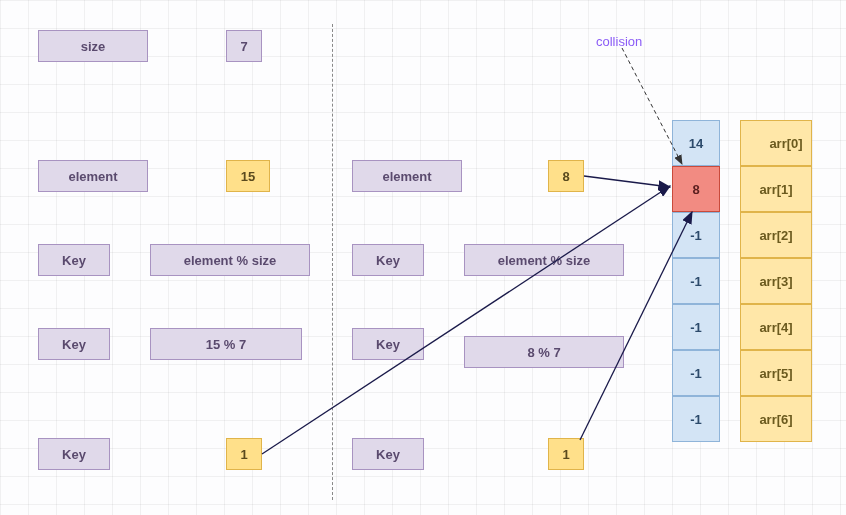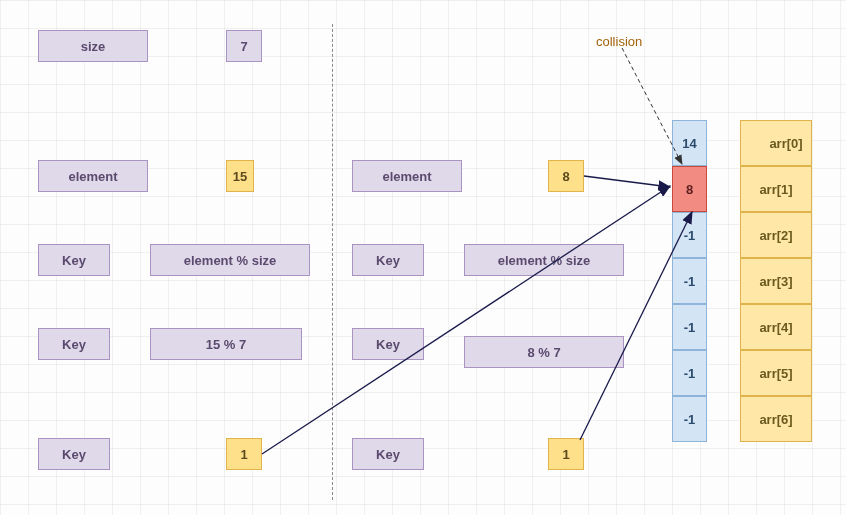--- a/index.html
+++ b/index.html
@@ -44,21 +44,21 @@
   }
   .yellow {
     background: #ffe08a;
     border: 1px solid #e0b44a;
     color: #5a4a1e;
   }
   .arr-cell-box {
     background: #d3e4f5;
     border: 1px solid #8fb4d9;
     color: #2c4a6b;
-    width: 35px;
+    width: 48px;
     height: 46px;
   }
   .arr-label-box {
     background: #ffe7a8;
     border: 1px solid #e0b44a;
     color: #6b5a1e;
     width: 72px;
     height: 46px;
   }
   .red-cell {
@@ -67,21 +67,21 @@
     color: #5a1e1e;
   }
   .divider {
     position: absolute;
     width: 0;
     border-left: 1px dashed #888;
   }
   .label-text {
     position: absolute;
     font-weight: 400;
-    color: #a16207;
+    color: #8b5cf6;
   }
   svg.arrows {
     position: absolute;
     inset: 0;
     width: 846px;
     height: 515px;
     pointer-events: none;
     z-index: 2;
   }
 </style>
@@ -92,21 +92,21 @@
 <div class="stage">
 
   <div class="box purple" style="left:38px; top:30px; width:110px; height:32px;">size</div>
   <div class="box purple" style="left:226px; top:30px; width:36px; height:32px;">7</div>
 
   <div class="label-text" style="left:596px; top:34px;">collision</div>
 
   <div class="divider" style="left:332px; top:24px; height:476px;"></div>
 
   <div class="box purple" style="left:38px; top:160px; width:110px; height:32px;">element</div>
-  <div class="box yellow" style="left:226px; top:160px; width:28px; height:32px;">15</div>
+  <div class="box yellow" style="left:226px; top:160px; width:44px; height:32px;">15</div>
 
   <div class="box purple" style="left:38px; top:244px; width:72px; height:32px;">Key</div>
   <div class="box purple" style="left:150px; top:244px; width:160px; height:32px;">element % size</div>
 
   <div class="box purple" style="left:38px; top:328px; width:72px; height:32px;">Key</div>
   <div class="box purple" style="left:150px; top:328px; width:152px; height:32px;">15 % 7</div>
 
   <div class="box purple" style="left:38px; top:438px; width:72px; height:32px;">Key</div>
   <div class="box yellow" style="left:226px; top:438px; width:36px; height:32px;">1</div>
 

